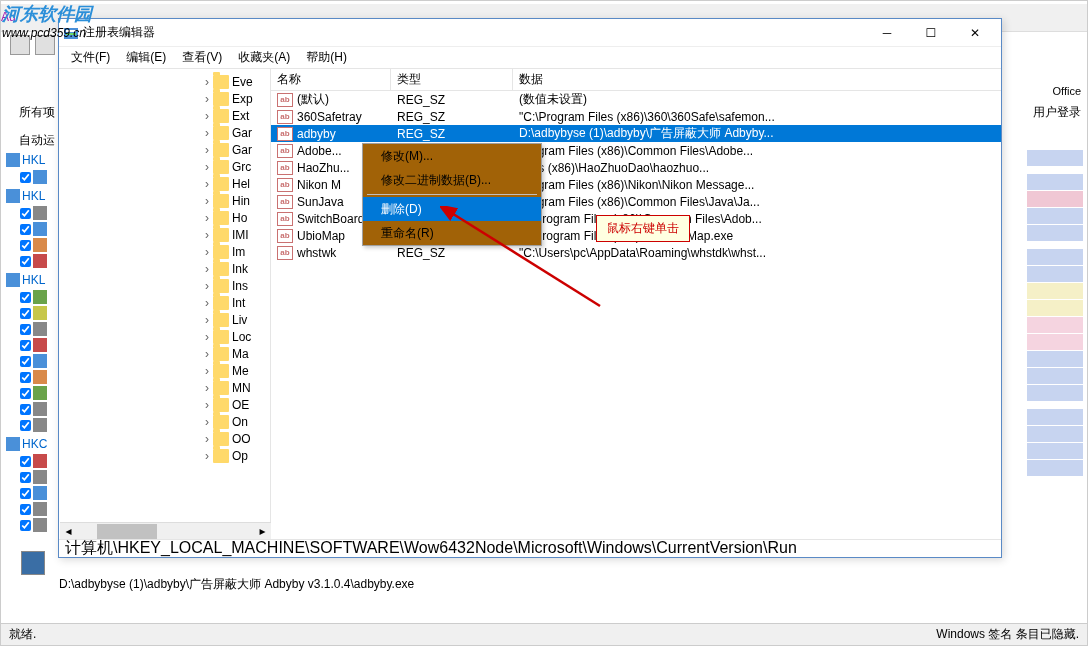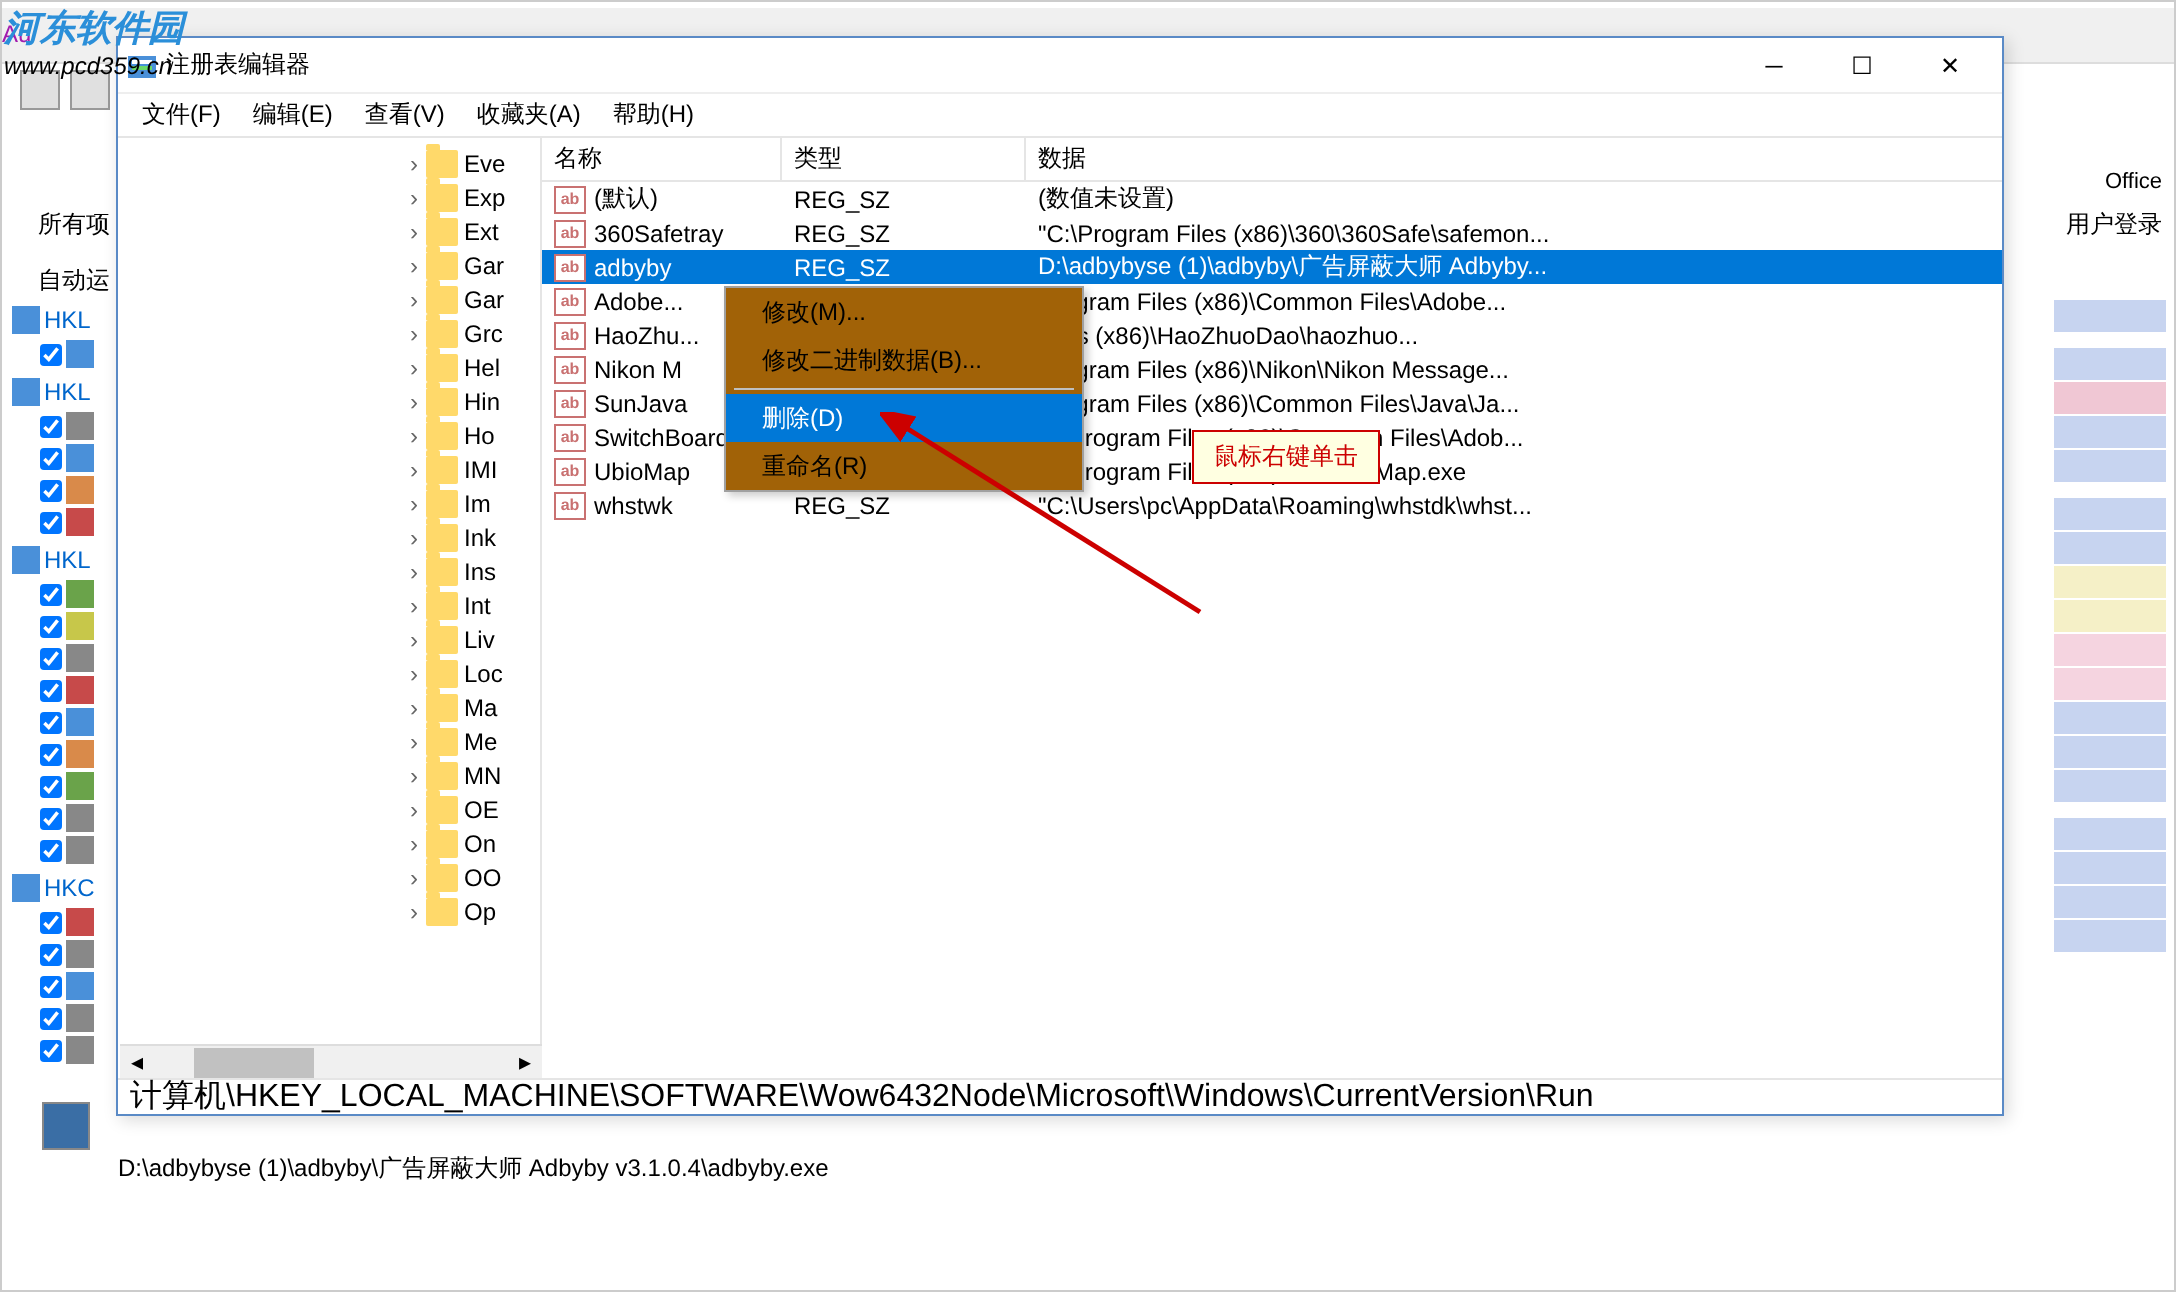--- a/index.html
+++ b/index.html
@@ -200,20 +200,24 @@
     <div style="height:6px"></div>
     <div class="bg-rbar c-blue"></div>
     <div class="bg-rbar c-blue"></div>
     <div class="bg-rbar c-blue"></div>
     <div class="bg-rbar c-blue"></div>
   </div>
 
   <div style="position:absolute;bottom:70px;left:20px;width:24px;height:24px;background:#3a6ea5;border:1px solid #888"></div>
   <div class="bg-path">D:\adbybyse (1)\adbyby\广告屏蔽大师 Adbyby v3.1.0.4\adbyby.exe</div>
 
+  <div class="bg-status">
+    <span>就绪.</span>
+    <span>Windows 签名 条目已隐藏.</span>
+  </div>
 </div>
 
 <div class="watermark">
   <div class="wm1">河东软件园</div>
   <div class="wm2">www.pcd359.cn</div>
 </div>
 
 <div class="regedit">
   <div class="re-titlebar">
     <span class="re-icon">

